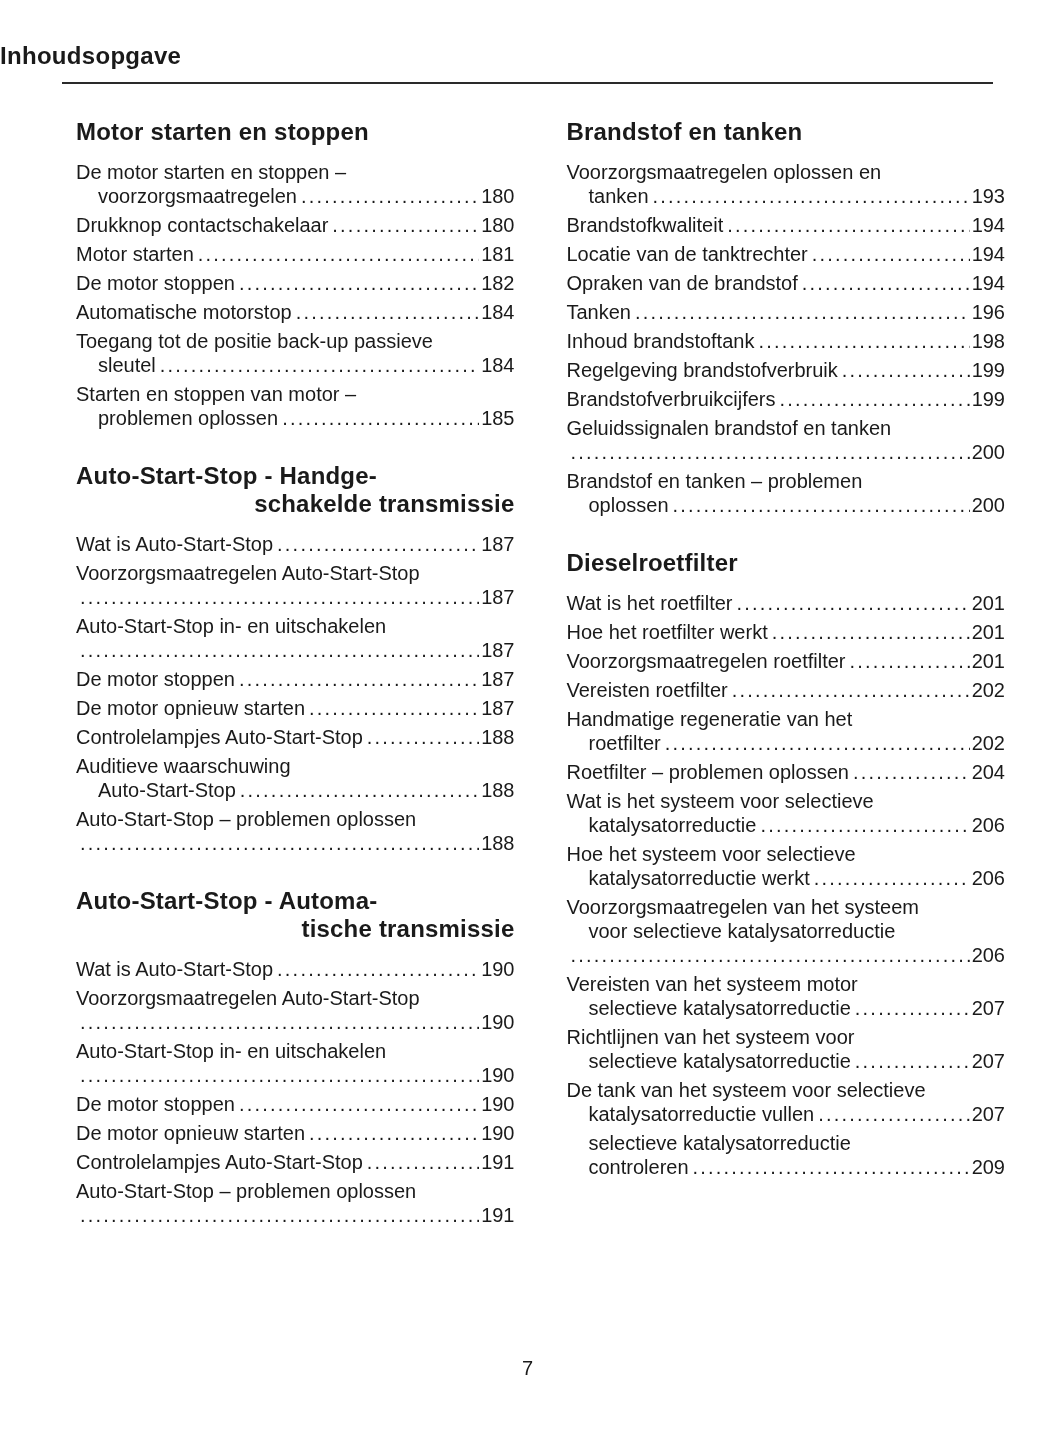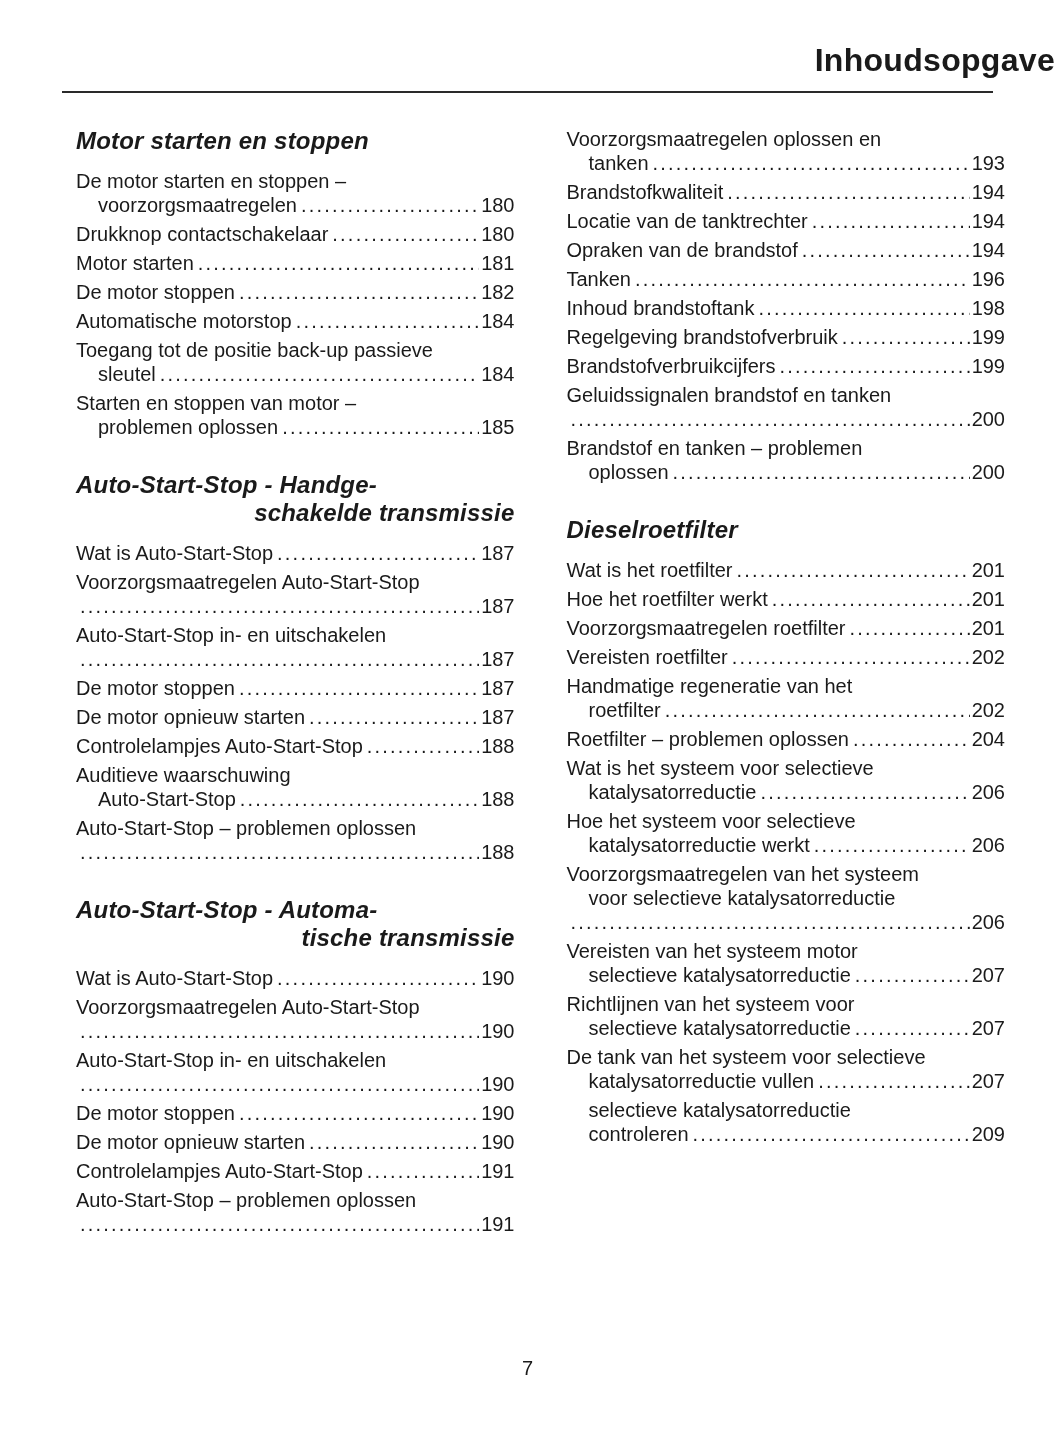--- a/index.html
+++ b/index.html
@@ -7,42 +7,41 @@
   body {
     width: 1055px;
     height: 1448px;
     position: relative;
     overflow: hidden;
     color: #1a1a1a;
     font-family: "Liberation Sans", sans-serif;
   }
   .page-header { padding-top: 42px; }
   .page-title {
-    text-align: right;
-    font-size: 32px;
+    text-align: left;
+    font-size: 24px;
     font-weight: 700;
     letter-spacing: 0.3px;
   }
   .header-rule {
     margin: 12px 62px 0 62px;
     border-top: 2px solid #2a2a2a;
   }
   .toc {
     display: flex;
     gap: 52px;
     padding: 34px 50px 0 76px;
   }
   .toc-column { flex: 1; min-width: 0; }
   .section-heading {
     font-size: 24px;
     line-height: 28px;
     font-weight: 700;
     letter-spacing: 0.2px;
     margin: 32px 0 14px 0;
-    font-style: italic;
   }
   .toc-column > section:first-child .section-heading { margin-top: 0; }
   .h-line.indent { padding-left: 25px; text-align: right; }
   .entry {
     font-size: 20px;
     line-height: 24px;
     margin-bottom: 5px;
   }
   .entry-line.indent { padding-left: 22px; }
   .entry-line.last {
@@ -259,20 +258,23 @@
           <div class="entry-line last">
             <span class="entry-text"></span>
             <span class="leader"></span>
             <span class="page-num">191</span>
           </div>
         </div>
       </section>
     </div>
   <div class="toc-column">
       <section class="toc-section">
+        <h2 class="section-heading">
+          <div class="h-line">Brandstof en tanken</div>
+        </h2>
         <div class="entry">
           <div class="entry-line"><span class="entry-text">Voorzorgsmaatregelen oplossen en</span></div>
           <div class="entry-line indent last">
             <span class="entry-text">tanken</span>
             <span class="leader"></span>
             <span class="page-num">193</span>
           </div>
         </div>
         <div class="entry">
           <div class="entry-line last">

